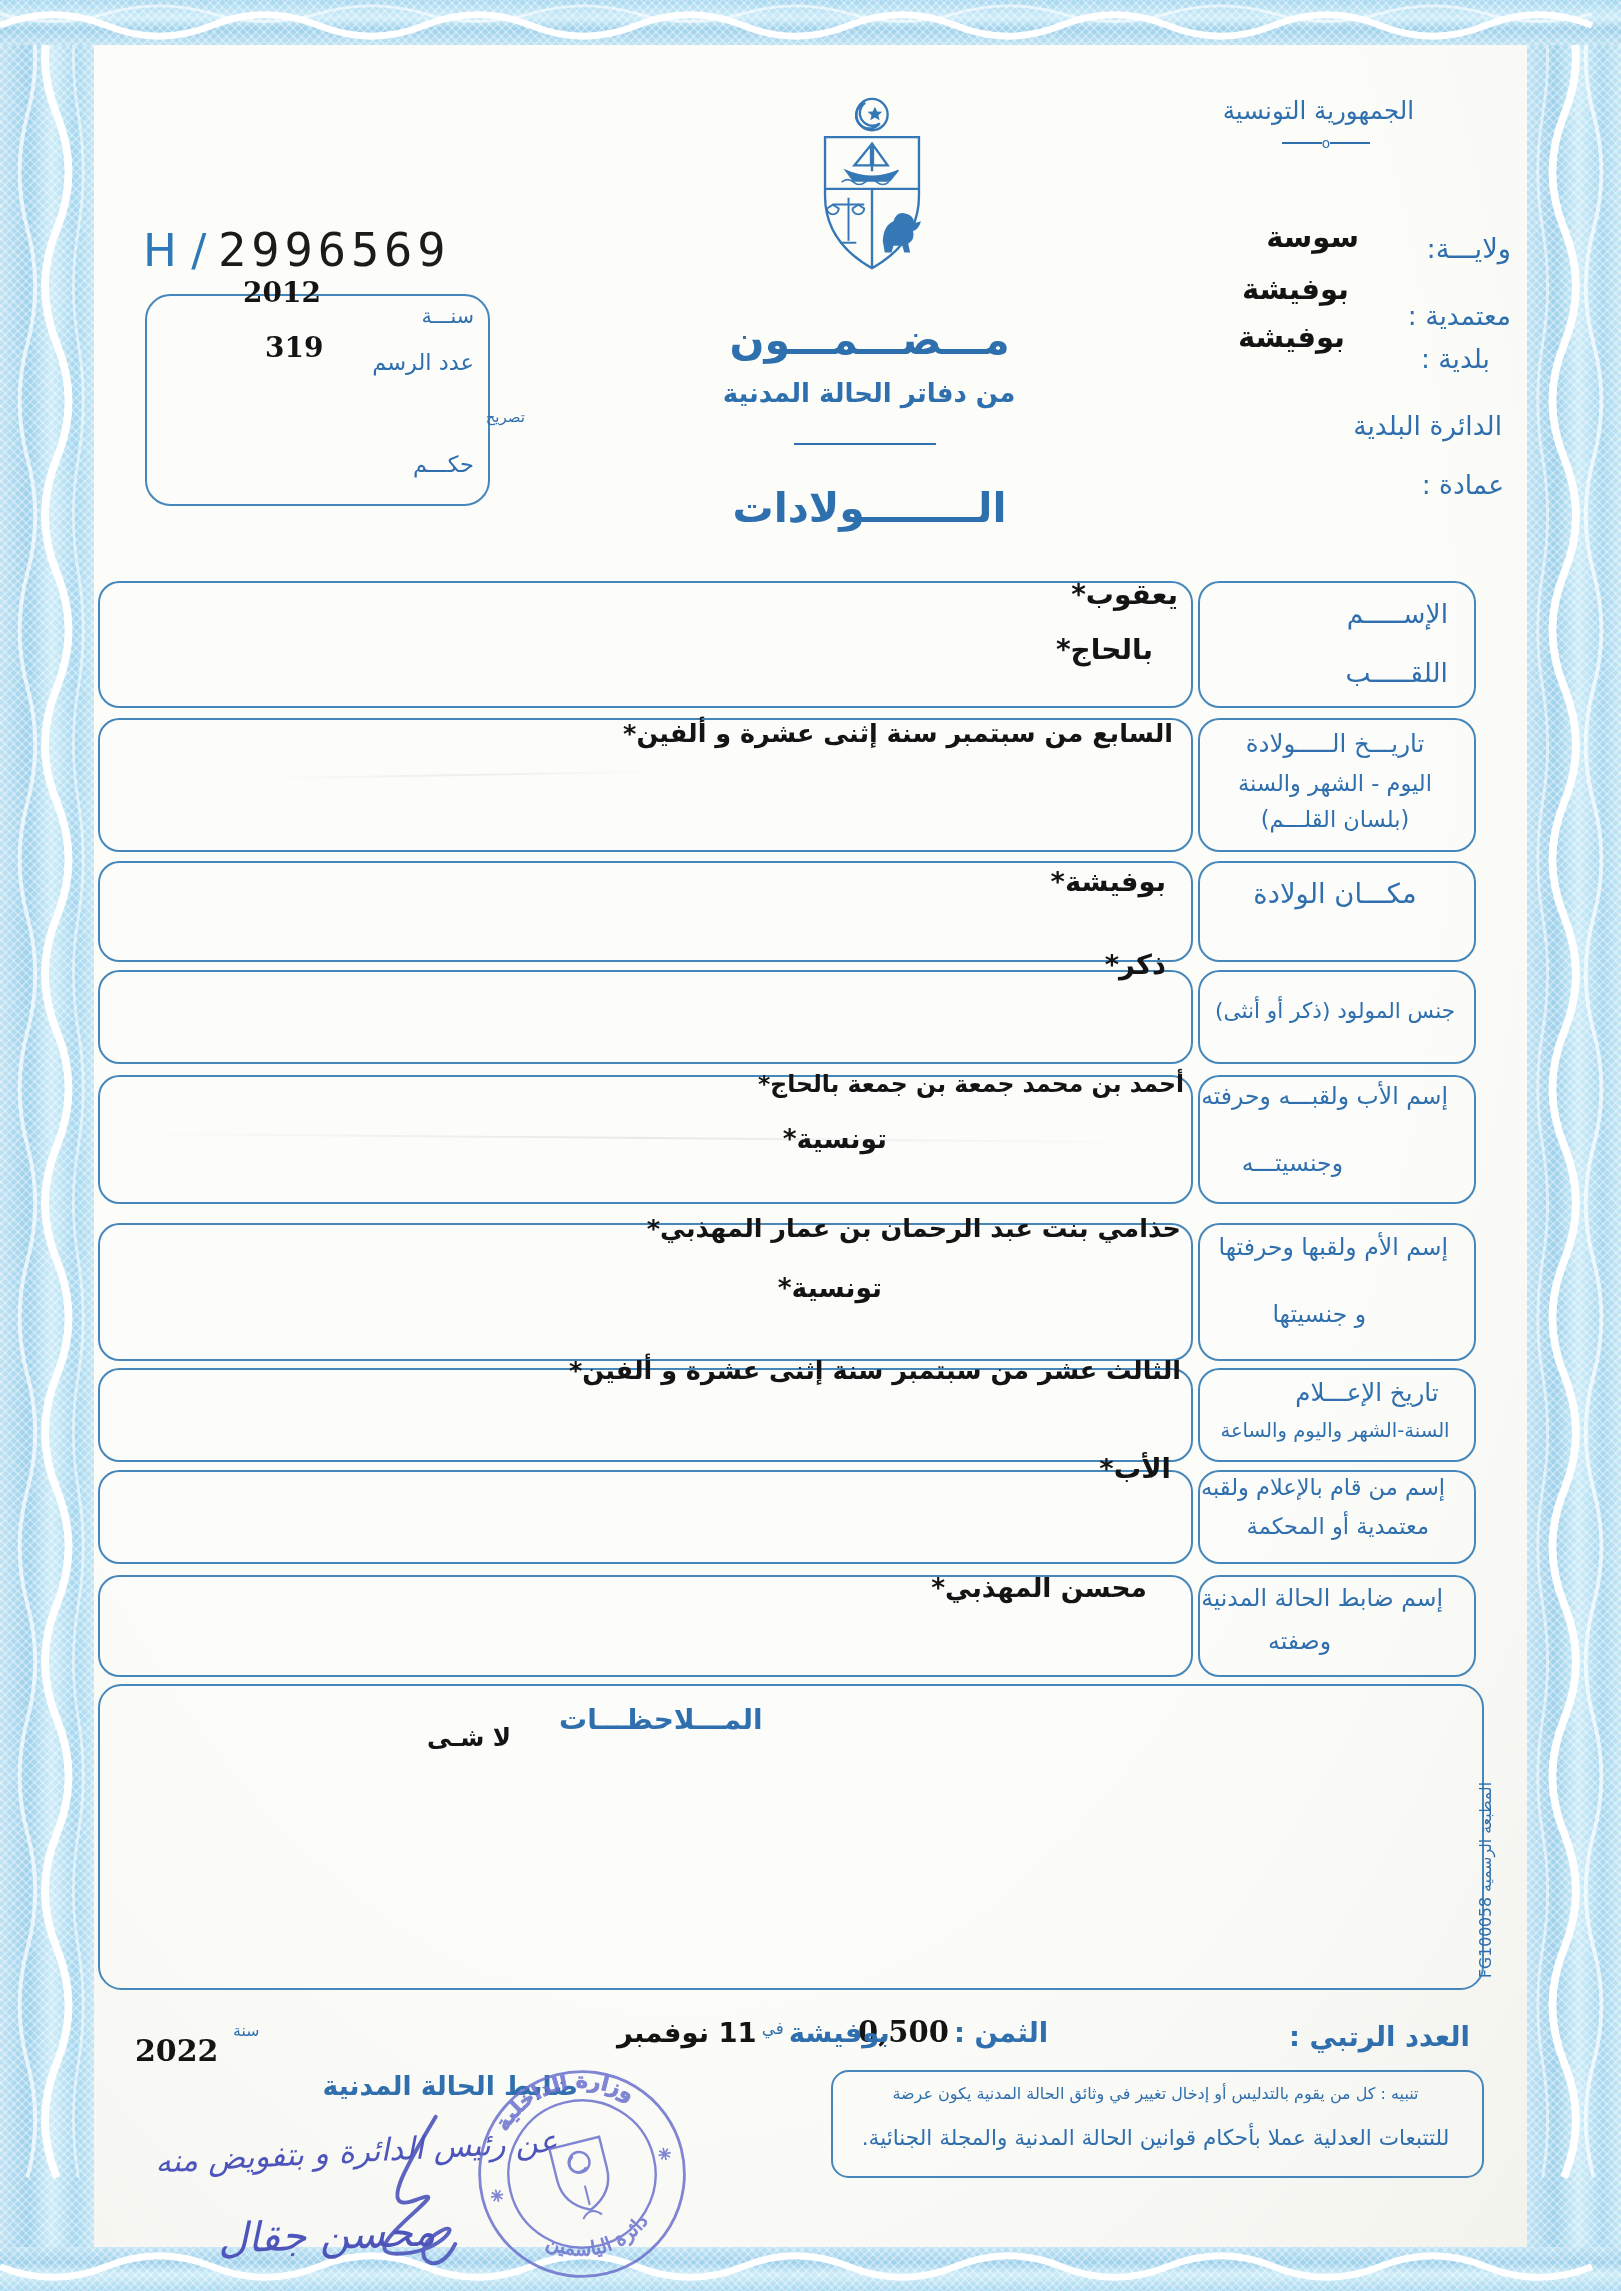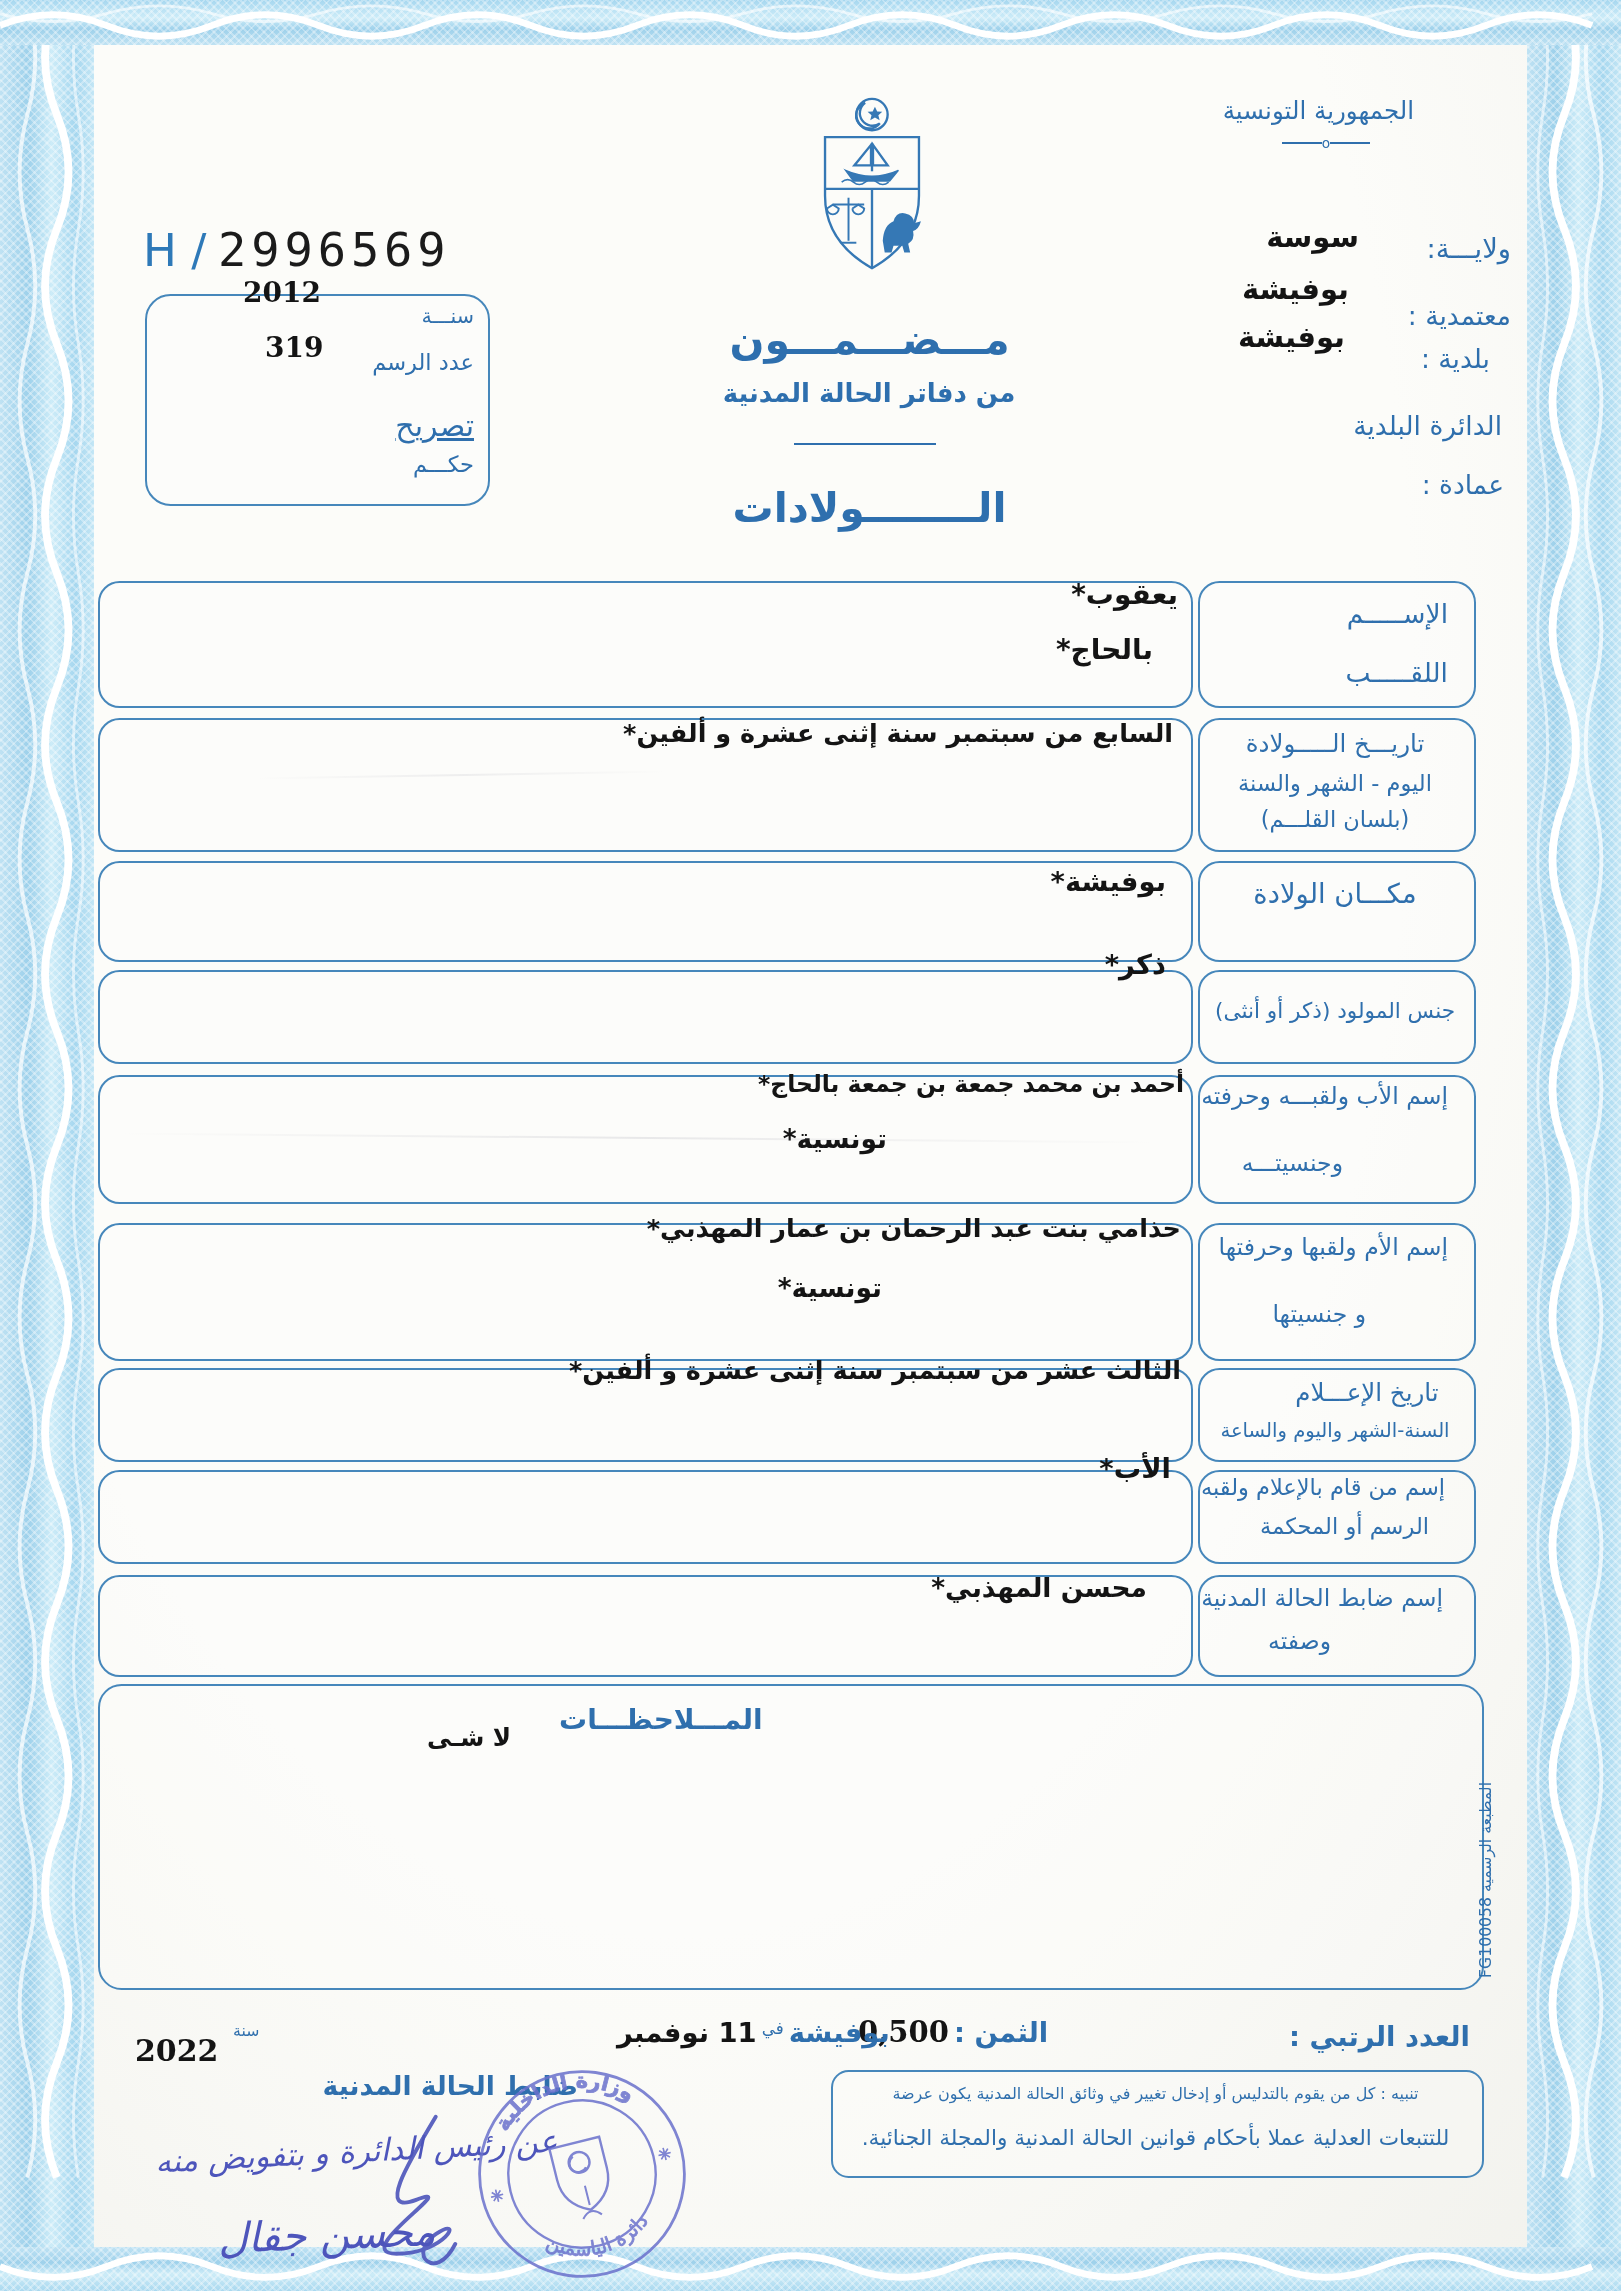--- a/index.html
+++ b/index.html
@@ -68,21 +68,21 @@
   <div style="position:absolute;left:143px;top:222px;display:flex;align-items:baseline;gap:11.8px;direction:ltr;">
     <span style="font-size:45px;color:#2e79b8;font-family:'DejaVu Sans',sans-serif;">H /</span>
     <span style="font-size:47px;color:#1b1b1b;font-family:'DejaVu Sans Mono',monospace;letter-spacing:4.9px;">2996569</span>
   </div>
 
   <div class="box" style="left:145px;top:294px;width:341px;height:208px;border-radius:25.5px;"></div>
   <div class="val" style="left:243px;top:276px;font-size:28px;font-family:'DejaVu Serif',serif;">2012</div>
   <div class="val" style="left:265px;top:331px;font-size:28px;font-family:'DejaVu Serif',serif;">319</div>
   <div class="lbl" style="right:1147px;top:304px;font-size:20.6px;">سنـــة</div>
   <div class="lbl" style="right:1147px;top:349px;font-size:22.5px;">عدد الرسم</div>
-  <div class="lbl" style="right:1147px;top:408px;font-size:30px;text-decoration:underline;">تصريح</div>
+  <div class="lbl" style="right:1096px;top:408px;font-size:15px;">تصريح</div>
   <div class="lbl" style="right:1147px;top:451px;font-size:22.5px;">حكـــم</div>
 
   <svg style="position:absolute;left:812px;top:94px;" width="120" height="182" viewBox="0 0 122 186">
     <g fill="none" stroke="#3578b5" stroke-width="2.4">
       <circle cx="61" cy="21" r="16"></circle>
       <path d="M54 9 a13.5 13.5 0 1 0 15 21 a11 11 0 1 1 -15 -21"></path>
       <path d="M64 13 l2.3 4.8 5.2 .4 -4 3.4 1.3 5.1 -4.8 -2.7 -4.8 2.7 1.3 -5.1 -4 -3.4 5.2 -.4 z" fill="#3578b5" stroke="none"></path>
       <path d="M13 44 H109 V104 Q109 151 61 178 Q13 151 13 104 Z"></path>
       <line x1="13" y1="97" x2="109" y2="97"></line>
       <line x1="61" y1="97" x2="61" y2="177"></line>
@@ -145,21 +145,21 @@
   <div class="lblc" style="left:1198px;width:274px;top:806px;font-size:22.5px;">(بلسان القلـــم)</div>
   <div class="lblc" style="left:1198px;width:274px;top:878px;font-size:27.4px;">مكـــان الولادة</div>
   <div class="lblc" style="left:1198px;width:274px;top:998px;font-size:21.6px;">جنس المولود (ذكر أو أنثى)</div>
   <div class="lbl" style="right:173px;top:1082px;font-size:23.5px;">إسم الأب ولقبـــه وحرفته</div>
   <div class="lbl" style="right:278px;top:1149px;font-size:23.5px;">وجنسيتـــه</div>
   <div class="lbl" style="right:173px;top:1233px;font-size:23.5px;">إسم الأم ولقبها وحرفتها</div>
   <div class="lbl" style="right:255px;top:1300px;font-size:23.5px;">و جنسيتها</div>
   <div class="lblc" style="left:1198px;width:274px;top:1378px;font-size:24.5px;padding-left:32px;">تاريخ الإعـــلام</div>
   <div class="lblc" style="left:1198px;width:274px;top:1419px;font-size:19.6px;">السنة-الشهر واليوم والساعة</div>
   <div class="lbl" style="right:176px;top:1474px;font-size:22.5px;">إسم من قام بالإعلام ولقبه</div>
-  <div class="lbl" style="right:192px;top:1513px;font-size:22.5px;">الرسم أو المحكمة</div>
+  <div class="lbl" style="right:192px;top:1513px;font-size:22.5px;">معتمدية أو المحكمة</div>
   <div class="lbl" style="right:178px;top:1584px;font-size:23.5px;">إسم ضابط الحالة المدنية</div>
   <div class="lbl" style="right:290px;top:1627px;font-size:23.5px;">وصفته</div>
 
   <div class="val" style="right:443px;top:578px;font-size:28px;">يعقوب*</div>
   <div class="val" style="right:468px;top:633px;font-size:28px;">بالحاج*</div>
   <div class="val" style="right:448px;top:718px;font-size:25.5px;">السابع من سبتمبر سنة إثنى عشرة و ألفين*</div>
   <div class="val" style="right:455px;top:866px;font-size:27.4px;">بوفيشة*</div>
   <div class="val" style="right:455px;top:949px;font-size:27.4px;margin-left:14px;">ذكر*</div>
   <div class="val" style="right:437px;top:1070px;font-size:23.5px;">أحمد بن محمد جمعة بن جمعة بالحاج*</div>
   <div class="val" style="right:734px;top:1123px;font-size:26.5px;">تونسية*</div>

